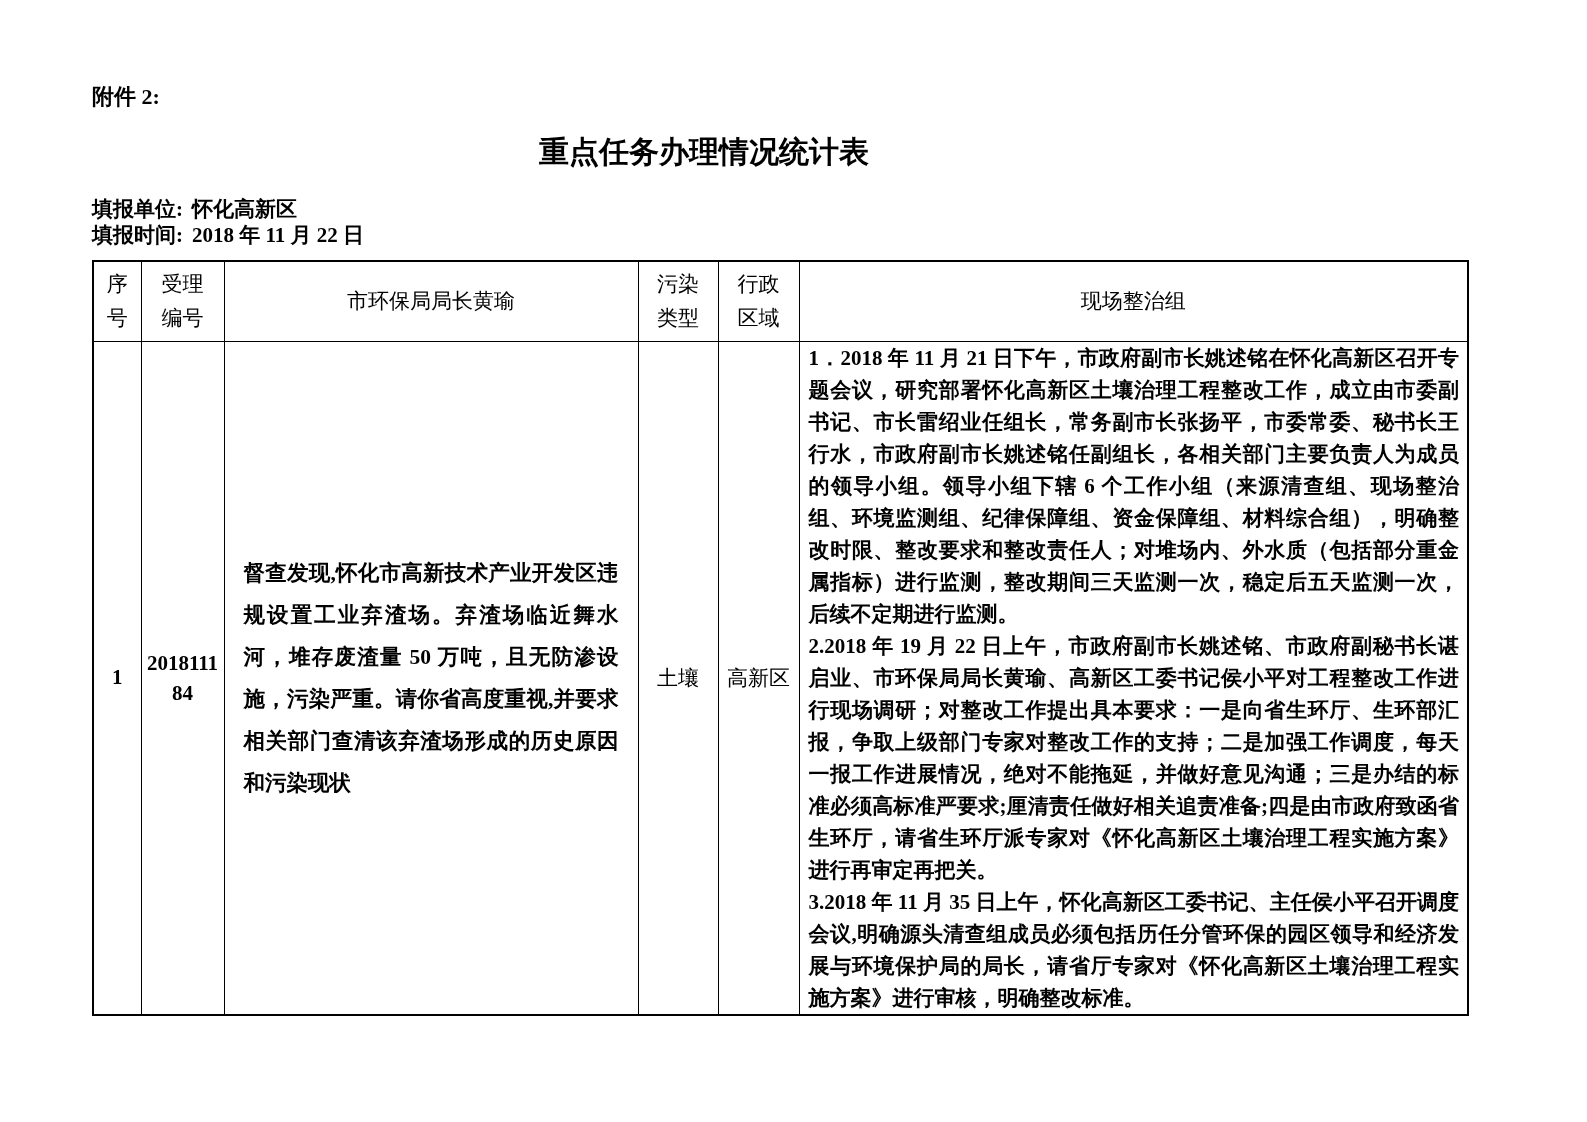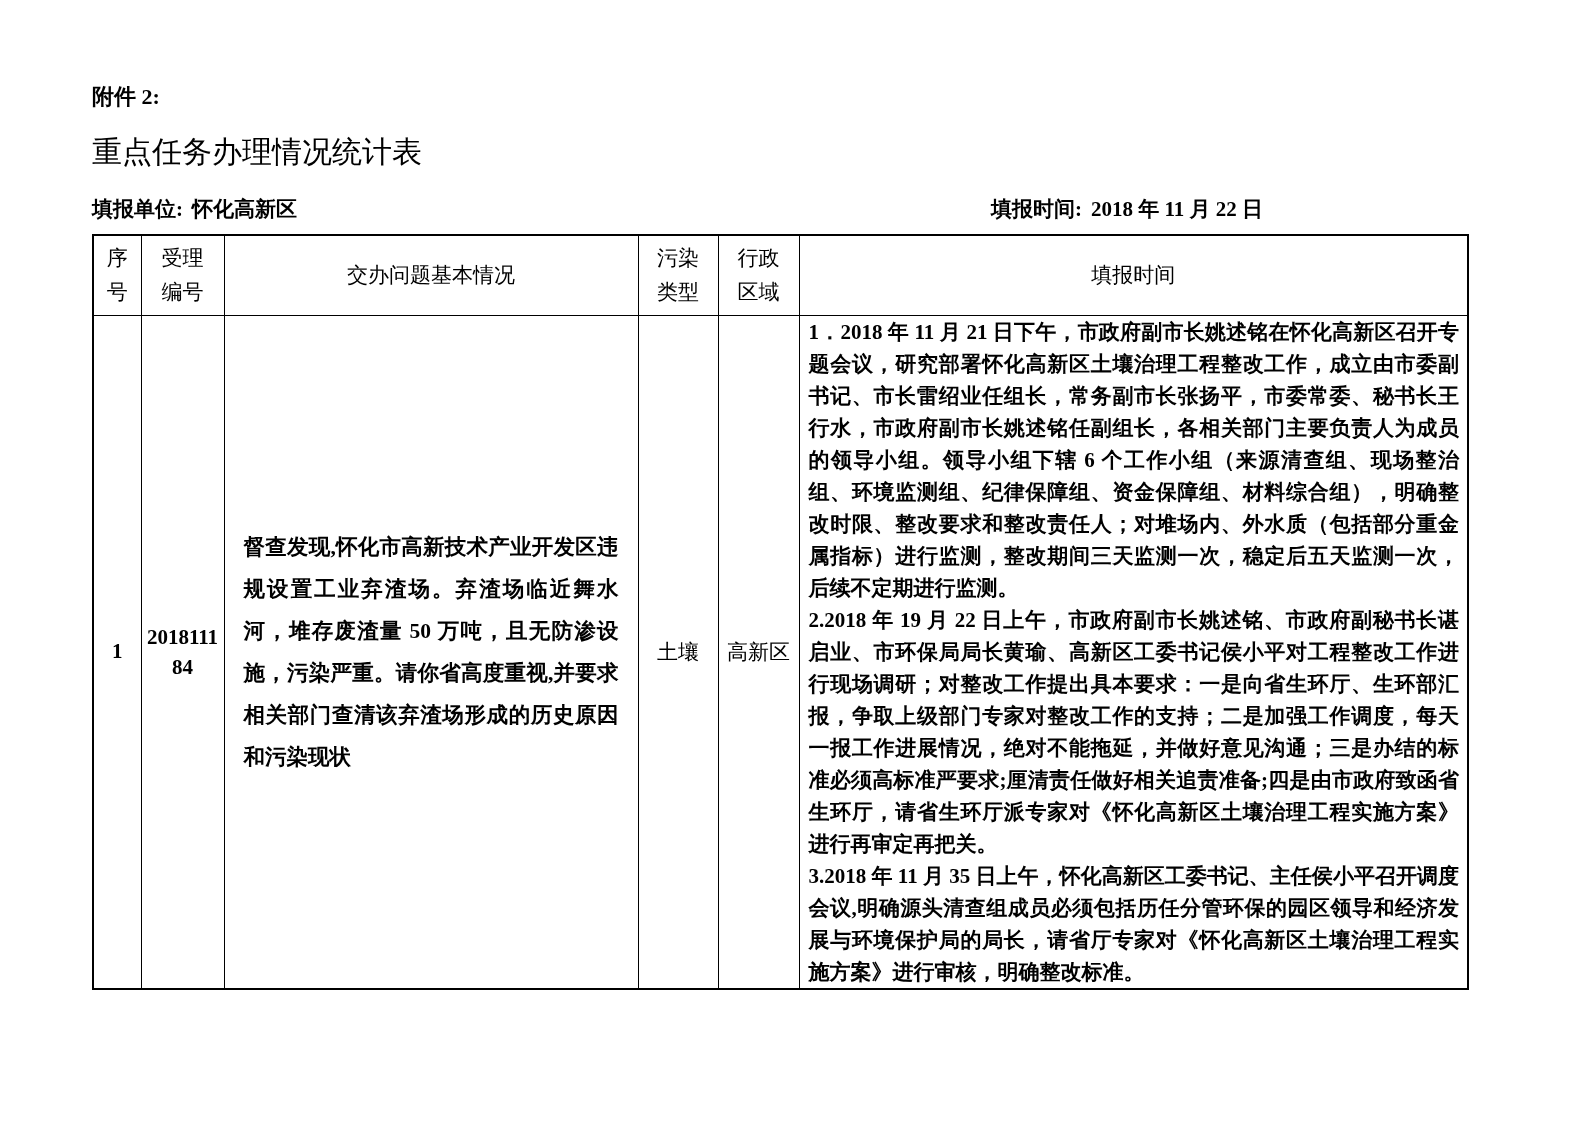--- a/index.html
+++ b/index.html
@@ -19,32 +19,34 @@
   .content {
     width: 1224px;
   }
   .attachment {
     font-size: 22px;
     font-weight: bold;
     line-height: 26px;
   }
   .doc-title {
     margin: 24px 0 0 0;
+    text-align: center;
     font-size: 30px;
-    font-weight: normal;
+    font-weight: bold;
     line-height: 36px;
   }
   .meta-row {
     margin-top: 26px;
     display: flex;
     justify-content: space-between;
     align-items: baseline;
     font-size: 21px;
     font-weight: bold;
     line-height: 26px;
+    flex-direction: column;
   }
   .meta-right {
     margin-right: 53px;
   }
   .meta-value {
     margin-left: 9px;
   }
   table.task-table {
     margin-top: 12px;
     width: 1375px;
@@ -133,26 +135,26 @@
       <col style="width:80px">
       <col style="width:81px">
       <col style="width:669px">
     </colgroup>
     <tbody>
       <tr class="head-row">
         <th>序
 号</th>
         <th>受理
 编号</th>
-        <th>交办问题基本情况</th>
+        <th>市环保局局长黄瑜</th>
         <th>污染
 类型</th>
         <th>行政
 区域</th>
-        <th>填报时间</th>
+        <th>现场整治组</th>
       </tr>
       <tr class="data-row">
         <td class="c-no">1</td>
         <td class="c-case">201811184</td>
         <td class="c-problem">督查发现,怀化市高新技术产业开发区违规设置工业弃渣场。弃渣场临近舞水河，堆存废渣量 50 万吨，且无防渗设施，污染严重。请你省高度重视,并要求相关部门查清该弃渣场形成的历史原因和污染现状</td>
         <td class="c-type">土壤</td>
         <td class="c-region">高新区</td>
         <td class="c-progress">
           <p>1．2018 年 11 月 21 日下午，市政府副市长姚述铭在怀化高新区召开专题会议，研究部署怀化高新区土壤治理工程整改工作，成立由市委副书记、市长雷绍业任组长，常务副市长张扬平，市委常委、秘书长王行水，市政府副市长姚述铭任副组长，各相关部门主要负责人为成员的领导小组。领导小组下辖 6 个工作小组（来源清查组、现场整治组、环境监测组、纪律保障组、资金保障组、材料综合组），明确整改时限、整改要求和整改责任人；对堆场内、外水质（包括部分重金属指标）进行监测，整改期间三天监测一次，稳定后五天监测一次，后续不定期进行监测。</p>
           <p>2.2018 年 19 月 22 日上午，市政府副市长姚述铭、市政府副秘书长谌启业、市环保局局长黄瑜、高新区工委书记侯小平对工程整改工作进行现场调研；对整改工作提出具本要求：一是向省生环厅、生环部汇报，争取上级部门专家对整改工作的支持；二是加强工作调度，每天一报工作进展情况，绝对不能拖延，并做好意见沟通；三是办结的标准必须高标准严要求;厘清责任做好相关追责准备;四是由市政府致函省生环厅，请省生环厅派专家对《怀化高新区土壤治理工程实施方案》进行再审定再把关。</p>

